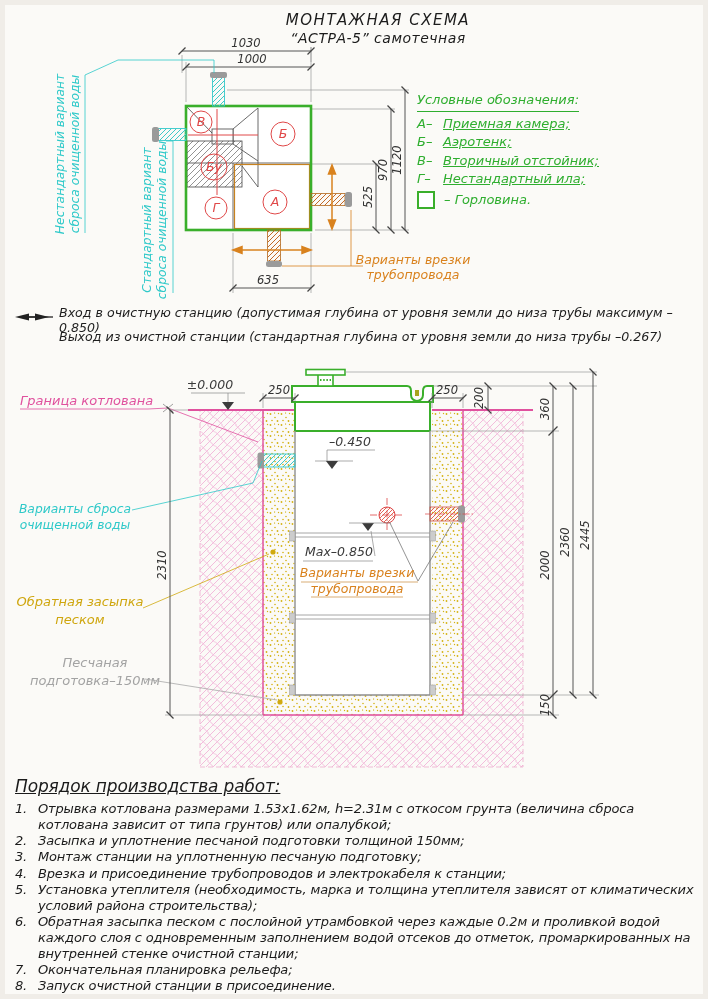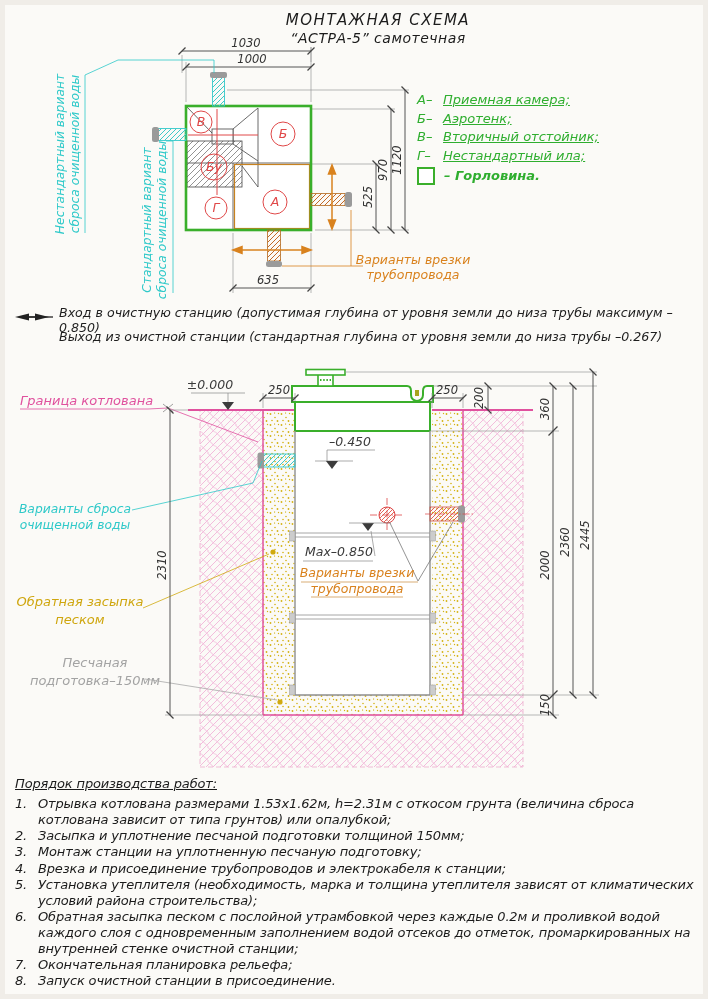--- a/index.html
+++ b/index.html
@@ -10,30 +10,30 @@
   .title-block{position:absolute;top:6px;left:0;width:708px;text-align:center;
         padding-left:38px;box-sizing:border-box;color:#1c1c1c;font-style:italic;}
   .title-block .t1{font-size:15px;letter-spacing:1.5px;}
   .title-block .t2{font-size:14px;letter-spacing:.5px;margin-top:1px;}
   .legend{position:absolute;left:412px;top:86px;width:288px;color:#2fae2f;
         font-style:italic;font-size:13px;line-height:18.5px;}
   .legend .head{display:inline-block;border-bottom:1px solid #2fae2f;
         padding-bottom:1px;margin-bottom:3px;}
   .legend .row{white-space:nowrap;text-decoration:underline;}
   .legend .key{display:inline-block;min-width:26px;}
-  .legend .gorl{display:flex;align-items:center;margin-top:2px;font-weight:bold;}
+  .legend .gorl{display:flex;align-items:center;margin-top:2px;}
   .legend .sq{width:14px;height:14px;border:2px solid #3aaf2b;display:inline-block;
         margin-right:9px;background:#fff;}
   .io-legend{position:absolute;left:8px;top:306px;width:700px;color:#1e1e1e;
         font-style:italic;font-size:12.6px;}
   .io-row{display:flex;align-items:center;height:17px;}
   .io-row .ic{width:46px;flex-shrink:0;}
   .worklist{position:absolute;left:10px;top:771px;width:690px;color:#1b1b1b;
         font-style:italic;font-size:13px;line-height:1.24;letter-spacing:-.15px;}
-  .worklist .head{text-decoration:underline;margin-bottom:4px;font-size:13px;}
+  .worklist .head{text-decoration:underline;margin-bottom:4px;font-size:17px;}
   .worklist .item{display:flex;}
   .worklist .num{width:23px;flex-shrink:0;}
   .worklist .txt{flex:1;}
   
   .dim{font:italic 11.5px "DejaVu Sans",sans-serif;fill:#333;}
   .lvl{font:italic 12.5px "DejaVu Sans",sans-serif;fill:#3a3a3a;}
   .red-t{font:italic 12.5px "DejaVu Sans",sans-serif;fill:#e04848;}
   .cyan-t{font:italic 12.3px "DejaVu Sans",sans-serif;fill:#2fc9c9;}
   .pink-t{font:italic 13px "DejaVu Sans",sans-serif;fill:#e0519e;}
   .sand-t{font:italic 13px "DejaVu Sans",sans-serif;fill:#cfa60e;}
@@ -283,20 +283,21 @@
     <text class="dim" transform="rotate(-90 161 560)" x="161" y="560" text-anchor="middle">2310</text>
   </g>
 </svg>
 
 <div class="title-block">
   <div class="t1">МОНТАЖНАЯ СХЕМА</div>
   <div class="t2">“АСТРА-5” самотечная</div>
 </div>
 
 <div class="legend">
+  <span class="head">Условные обозначения:</span>
   <div class="row"><span class="key">А–</span><span>Приемная камера;</span></div>
   <div class="row"><span class="key">Б–</span><span>Аэротенк;</span></div>
   <div class="row"><span class="key">В–</span><span>Вторичный отстойник;</span></div>
   <div class="row"><span class="key">Г–</span><span>Нестандартный ила;</span></div>
   <div class="gorl">
     <span class="sq"></span>
     <span>– Горловина.</span>
   </div>
 </div>
 

